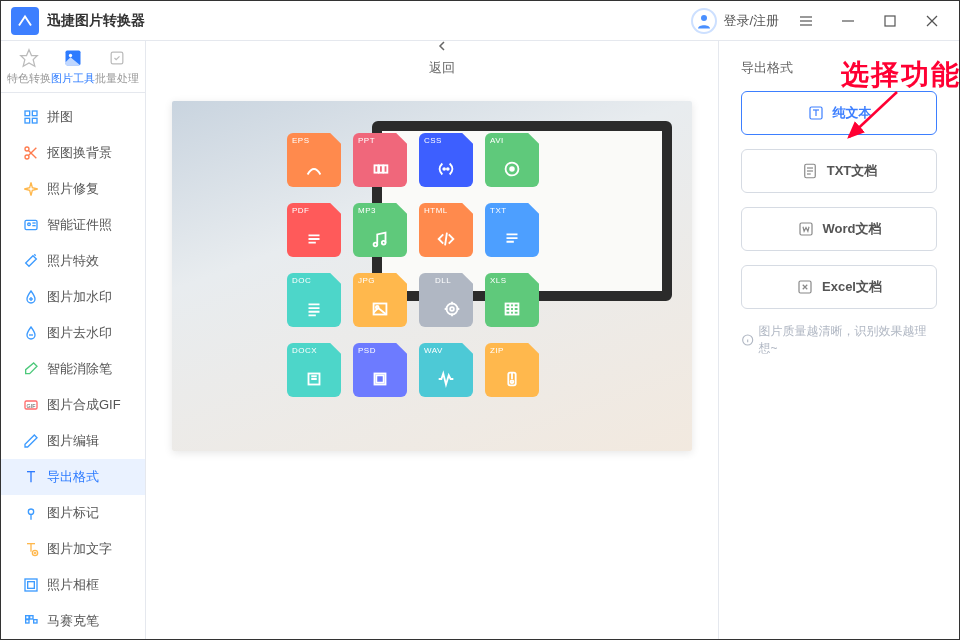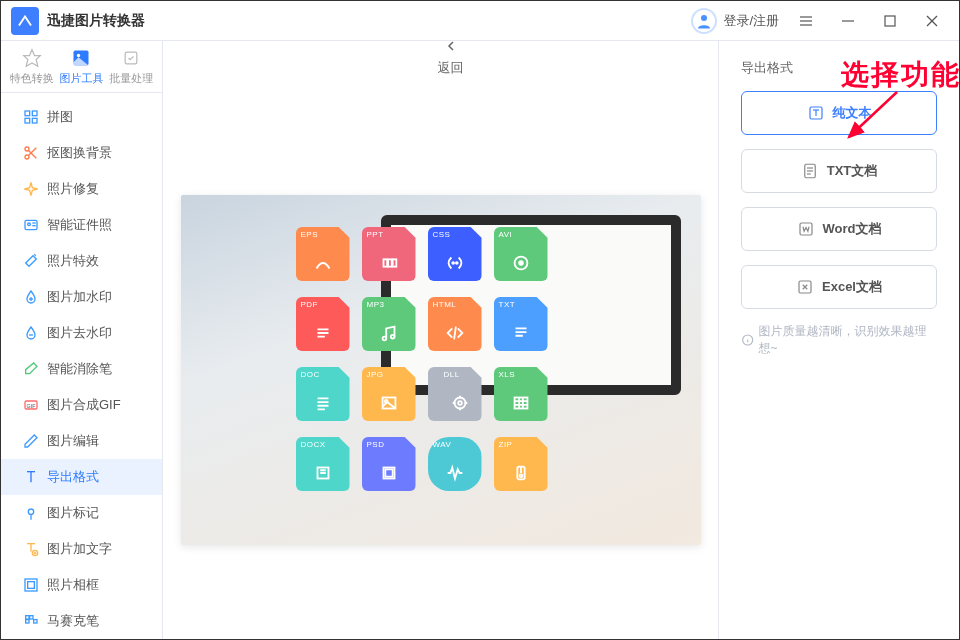--- a/index.html
+++ b/index.html
@@ -9,32 +9,32 @@
 .app-logo svg { width: 18px; height: 18px; }
 .app-title { font-size: 14px; font-weight: 600; color: #333; }
 .titlebar-spacer { flex: 1; }
 .user-area { display: flex; align-items: center; margin-right: 20px; cursor: pointer; }
 .avatar { width: 26px; height: 26px; border-radius: 50%; background: #fff; border: 2px solid #cde0ff; margin-right: 6px; display: flex; align-items: center; justify-content: center; }
 .avatar svg { width: 18px; height: 18px; fill: #4a90ff; }
 .login-text { font-size: 13px; color: #555; }
 .win-controls { display: flex; align-items: center; gap: 28px; margin-right: 20px; }
 .win-btn { width: 14px; height: 14px; display: flex; align-items: center; justify-content: center; cursor: pointer; color: #555; }
 .main { display: flex; height: calc(100% - 40px); }
-.sidebar { width: 162px; border-right: 1px solid #e5e8ee; display: flex; flex-direction: column; }
+.sidebar { width: 145px; border-right: 1px solid #e5e8ee; display: flex; flex-direction: column; }
 .mode-tabs { height: 52px; display: flex; align-items: center; justify-content: space-around; border-bottom: 1px solid #e5e8ee; padding: 0 6px; }
 .mode-tab { display: flex; flex-direction: column; align-items: center; gap: 2px; cursor: pointer; font-size: 11px; color: #999; }
 .mode-tab.active { color: #2d7bff; }
 .mode-tab .mi { width: 22px; height: 22px; display: flex; align-items: center; justify-content: center; }
 .menu { flex: 1; overflow: hidden; padding-top: 6px; }
 .menu-item { height: 36px; display: flex; align-items: center; padding-left: 22px; font-size: 13px; color: #555; cursor: pointer; gap: 8px; }
 .menu-item.active { background: #eaf2ff; color: #2d7bff; }
 .mi-icon { width: 16px; height: 16px; display: flex; align-items: center; justify-content: center; }
 .content { flex: 1; display: flex; flex-direction: column; border-right: 1px solid #e5e8ee; }
 .back-row { height: 40px; display: flex; align-items: center; padding-left: 20px; font-size: 13px; color: #666; gap: 8px; flex-direction: column; }
-.preview-wrap { flex: 1; padding: 20px 10px 0 10px; display: flex; align-items: center; justify-content: center; }
+.preview-wrap { flex: 1; padding: 20px 10px 0 10px; display: flex; align-items: flex-start; justify-content: center; }
 .preview { width: 520px; height: 350px; background: linear-gradient(160deg, #c9d4df 0%, #e8ecef 35%, #f2e9df 100%); border-radius: 2px; position: relative; box-shadow: 0 2px 8px rgba(0,0,0,0.1); overflow: hidden; }
 .desk-monitor { position: absolute; right: 20px; top: 20px; width: 300px; height: 180px; background: #fafaf8; border: 10px solid #2b2b2b; border-radius: 6px; }
 .icon-grid { position: absolute; left: 115px; top: 32px; display: grid; grid-template-columns: repeat(4, 56px); grid-auto-rows: 60px; gap: 10px 10px; }
 .file-icon { width: 54px; height: 54px; border-radius: 6px; display: flex; flex-direction: column; justify-content: space-between; padding: 3px 5px 6px 5px; position: relative; clip-path: polygon(0 0, 80% 0, 100% 20%, 100% 100%, 0 100%); }
 .file-icon .fmt { font-size: 8px; color: #fff; letter-spacing: 0.5px; }
 .file-icon .fg { height: 24px; display: flex; align-items: center; justify-content: center; }
 .file-icon .fg svg { width: 22px; height: 22px; stroke: #fff; fill: none; stroke-width: 2; }
 .actions { height: 80px; display: flex; align-items: center; justify-content: center; gap: 30px; }
 .btn { height: 40px; padding: 0 28px; border-radius: 6px; display: flex; align-items: center; gap: 8px; font-size: 14px; cursor: pointer; }
 .btn-outline { border: 1px solid #d6dbe3; color: #555; background: #fff; }
@@ -408,21 +408,21 @@
             </div>
             <div class="file-icon" style="background: rgb(109, 123, 255);">
               <div class="fmt">PSD</div>
               <div class="fg">
                 <svg viewBox="0 0 24 24">
                   <rect x="6" y="6" width="12" height="12"></rect>
                   <rect x="8" y="8" width="8" height="8"></rect>
                 </svg>
               </div>
             </div>
-            <div class="file-icon" style="background: rgb(77, 201, 214); border-radius: 21px;">
+            <div class="file-icon" style="background: rgb(77, 201, 214);">
               <div class="fmt">WAV</div>
               <div class="fg">
                 <svg viewBox="0 0 24 24">
                   <path d="M4 12 L7 12 L9 6 L12 18 L15 8 L17 12 L20 12"></path>
                 </svg>
               </div>
             </div>
             <div class="file-icon" style="background: rgb(255, 184, 77);">
               <div class="fmt">ZIP</div>
               <div class="fg">

